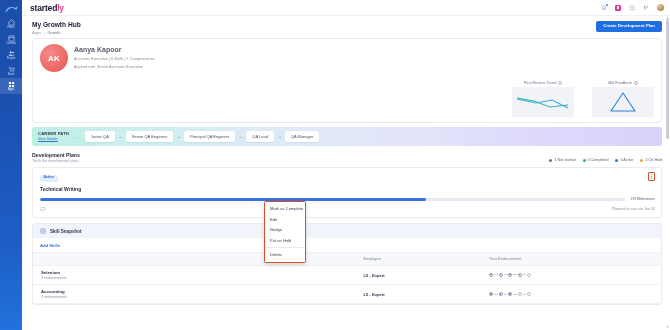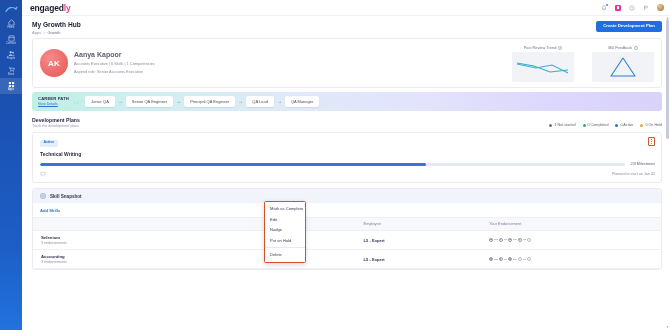--- a/index.html
+++ b/index.html
@@ -63,21 +63,21 @@
     white-space:nowrap; line-height:1;
   }
 
   
   .content { flex:1; padding:0 8px 0 10px; overflow:hidden; position:relative; }
 
   
   .card {
     background:#fff; border:1px solid #e9ebf1; border-radius:3px;
   }
-  .profile-card { display:flex; align-items:stretch; padding:5px 7px; gap:7px; position:relative; min-height:48px; }
+  .profile-card { display:flex; align-items:stretch; padding:5px 7px; gap:7px; position:relative; min-height:48px;flex-direction:column; }
   .pc-left { display:flex; align-items:center; gap:6px; flex:0 0 auto; }
   .pc-avatar {
     width:28px; height:28px; border-radius:50%;
     background:radial-gradient(circle at 35% 32%,#f58b8b,#e8554f);
     color:#fff; display:flex; align-items:center; justify-content:center;
     font-size:8px; font-weight:700; letter-spacing:.04em;
   }
   .pc-name { font-size:7px; font-weight:700; color:#5f6170; line-height:1.2; }
   .pc-meta { font-size:3.9px; color:#8b8e9f; margin-top:2px; line-height:1.25; }
   .pc-aspire { font-size:3.9px; color:#8b8e9f; margin-top:3.5px; line-height:1.25; }
@@ -244,21 +244,21 @@
           </svg>
       </span>
       <span class="lbl">Apps</span>
     </div>
   </nav>
 
   <div class="main">
 
     <header class="topbar">
       <div class="brand">
-        <span>engaged</span><span class="ly">ly</span>
+        <span>started</span><span class="ly">ly</span>
       </div>
       <div class="topbar-spacer"></div>
       <div class="top-icons">
         <span class="ticon">
           <svg width="6" height="6" viewBox="0 0 16 16">
               <path d="M8 2 C5.6 2 4.4 3.6 4.4 6 V9 L3 11 H13 L11.6 9 V6 C11.6 3.6 10.4 2 8 2 Z" fill="none" stroke="#6d7183" stroke-width="1.2"></path>
               <path d="M6.6 12.4 A1.6 1.6 0 0 0 9.4 12.4" fill="none" stroke="#6d7183" stroke-width="1.2"></path>
             </svg>
           <span class="dot-badge"></span>
         </span>

